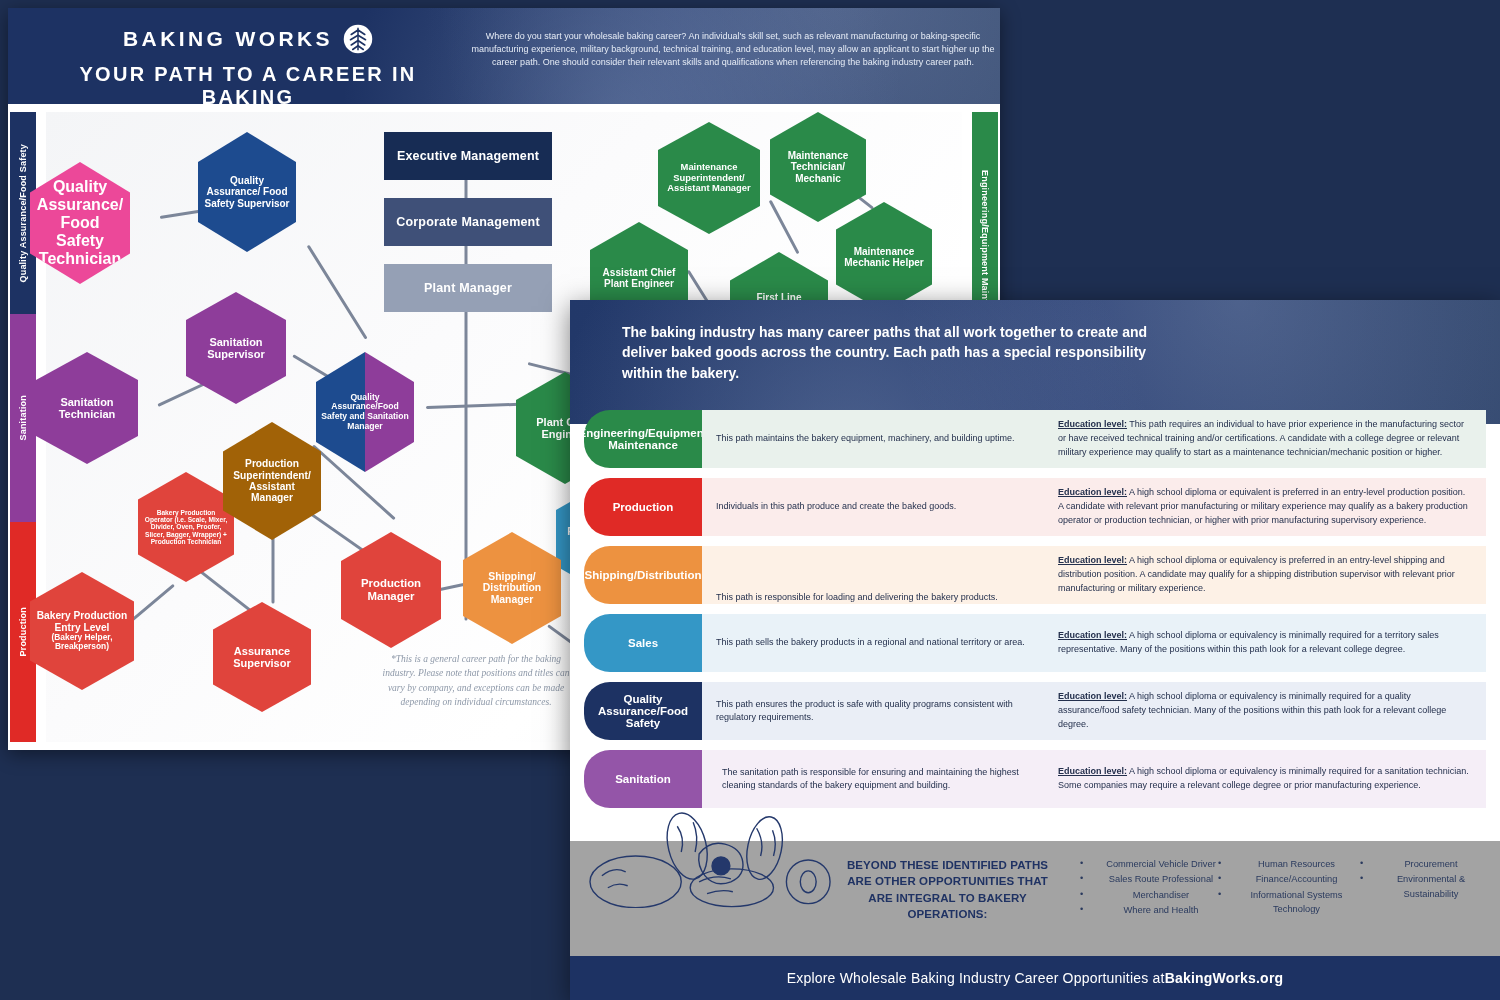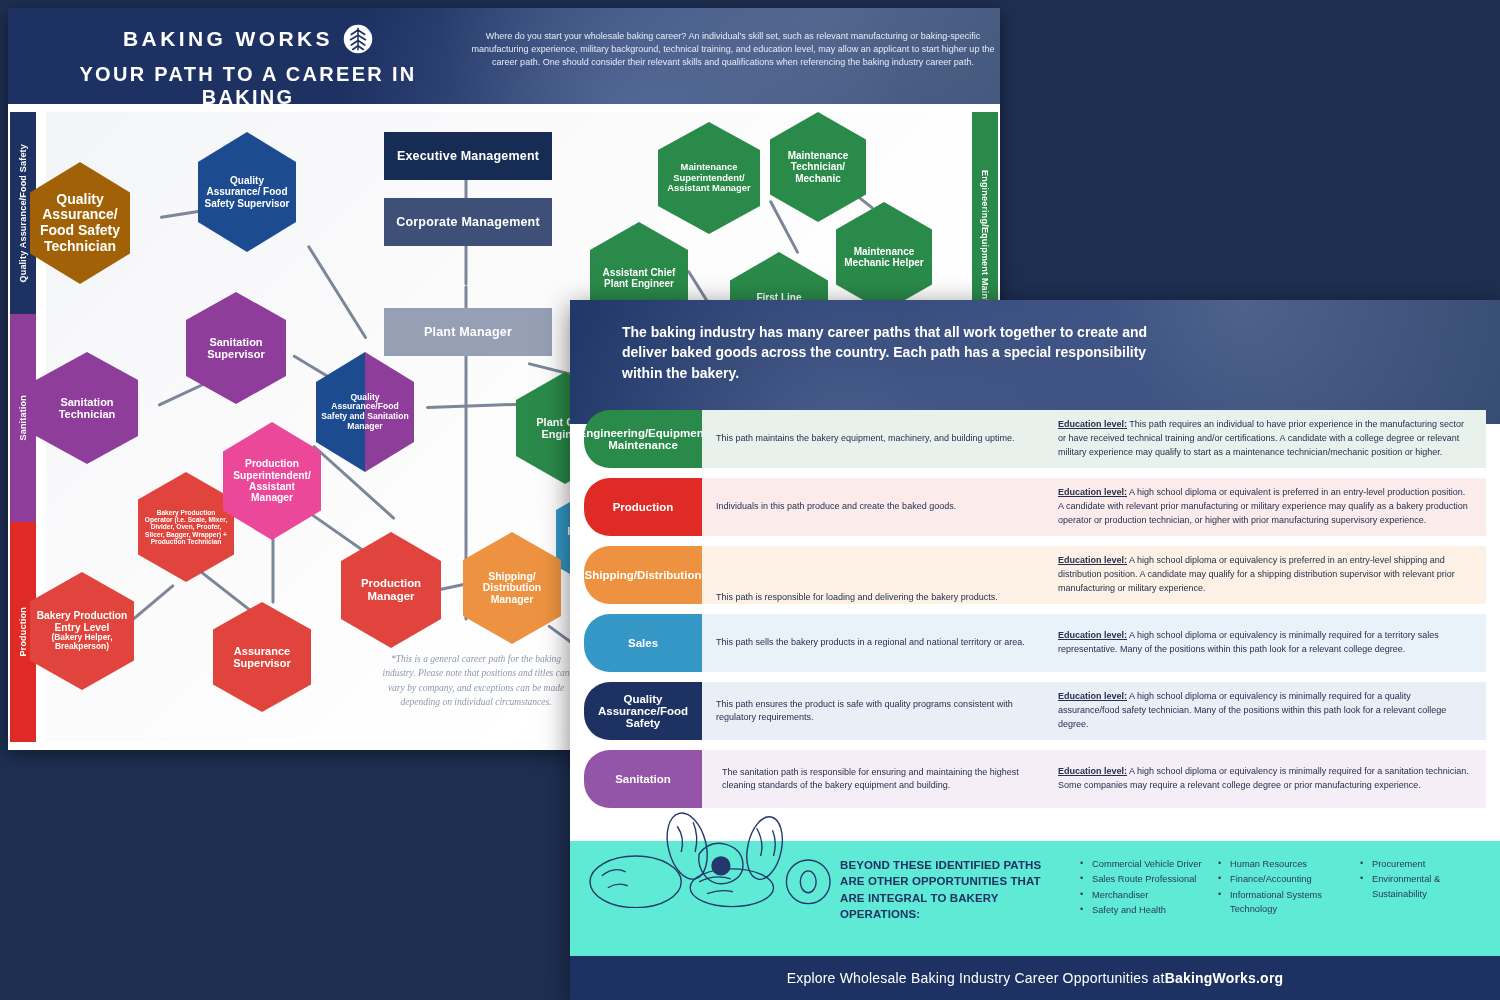--- a/index.html
+++ b/index.html
@@ -109,21 +109,21 @@
     width:340px; display:flex; align-items:center; padding:0 14px;
     font-size:9px; line-height:1.5; color:#24304d;
   }
   .path-edu{
     flex:1; display:flex; align-items:center; padding:0 16px;
     font-size:9px; line-height:1.55; color:#24304d;
   }
   .path-edu b{ text-decoration:underline; }
 
   #beyond{
-    position:absolute; left:0; bottom:44px; width:930px; height:115px; background:#5eead4;
+    position:absolute; left:0; bottom:44px; width:930px; height:115px; background:#a3a3a3;text-align:center;
   }
   #beyond .hd{
     position:absolute; left:270px; top:16px; width:215px;
     color:#1f3263; font-weight:bold; font-size:11.5px; line-height:1.42; letter-spacing:.1px;
   }
   .beyond-col{ position:absolute; top:16px; font-size:9.3px; color:#2a3a5e; line-height:1.55; }
   .beyond-col li{ list-style:none; position:relative; padding-left:12px; margin-bottom:1px; }
   .beyond-col li:before{ content:"•"; position:absolute; left:0; top:-1px; color:#2a3a5e; }
 
   #paths-footer{
@@ -222,25 +222,25 @@
     <div class="edge" style="left:790px;top:505px;width:70px;transform:rotate(-28deg);"></div>
     <div class="edge" style="left:862px;top:455px;width:78px;transform:rotate(78deg);"></div>
     <div class="edge" style="left:910px;top:545px;width:55px;"></div>
 
     <div class="flowbox" style="left:376px; top:28px; width:168px; height:48px; background:#172c54;">
       <span>Executive Management</span>
     </div>
     <div class="flowbox" style="left:376px; top:94px; width:168px; height:48px; background:#3f5078;">
       <span>Corporate Management</span>
     </div>
-    <div class="flowbox" style="left:376px; top:160px; width:168px; height:48px; background:#95a0b5;margin-top:44px;">
+    <div class="flowbox" style="left:376px; top:160px; width:168px; height:48px; background:#95a0b5;">
       <span>Plant Manager</span>
     </div>
 
-    <div class="hex" style="left:22px; top:58px; width:100px; height:122px; background:#a16207; font-size:14px;">
+    <div class="hex" style="left:22px; top:58px; width:100px; height:122px; background:#ec4899; font-size:16px;">
       <span>Quality Assurance/ Food Safety Technician</span>
     </div>
 
     <div class="hex" style="left:190px; top:28px; width:98px; height:120px; background:#1d4b8f; font-size:10px;">
       <span>Quality Assurance/ Food Safety Supervisor</span>
     </div>
 
     <div class="hex" style="left:28px; top:248px; width:102px; height:112px; background:#8e3d9a; font-size:11px;">
       <span>Sanitation Technician</span>
     </div>
@@ -259,21 +259,21 @@
     </div>
 
     <div class="hex" style="left:130px; top:368px; width:96px; height:110px; background:#e0443c; font-size:6.6px;">
       <span>Bakery Production Operator (i.e. Scale, Mixer, Divider, Oven, Proofer, Slicer, Bagger, Wrapper) + Production Technician</span>
     </div>
 
     <div class="hex" style="left:205px; top:498px; width:98px; height:110px; background:#e0443c; font-size:11px;">
       <span>Assurance Supervisor</span>
     </div>
 
-    <div class="hex" style="left:215px; top:318px; width:98px; height:118px; background:#ec4899; font-size:10.2px;">
+    <div class="hex" style="left:215px; top:318px; width:98px; height:118px; background:#a16207; font-size:10.2px;">
       <span>Production Superintendent/ Assistant Manager</span>
     </div>
 
     <div class="hex" style="left:333px; top:428px; width:100px; height:116px; background:#e0443c; font-size:11.4px;">
       <span>Production Manager</span>
     </div>
 
     <div class="hex" style="left:650px; top:18px; width:102px; height:112px; background:#2a8a49; font-size:9.4px;">
       <span>Maintenance Superintendent/ Assistant Manager</span>
     </div>
@@ -435,21 +435,21 @@
         <circle cx="134" cy="62" r="9" fill="#24386b"></circle>
       </g>
     </svg>
 
     <div class="hd">BEYOND THESE IDENTIFIED PATHS ARE OTHER OPPORTUNITIES THAT ARE INTEGRAL TO BAKERY OPERATIONS:</div>
 
     <ul class="beyond-col" style="left:510px; width:150px;">
       <li>Commercial Vehicle Driver</li>
       <li>Sales Route Professional</li>
       <li>Merchandiser</li>
-      <li>Safety and Health</li>
+      <li>Where and Health</li>
     </ul>
     <ul class="beyond-col" style="left:648px; width:145px;">
       <li>Human Resources</li>
       <li>Finance/Accounting</li>
       <li>Informational Systems Technology</li>
     </ul>
     <ul class="beyond-col" style="left:790px; width:130px;">
       <li>Procurement</li>
       <li>Environmental &amp; Sustainability</li>
     </ul>

